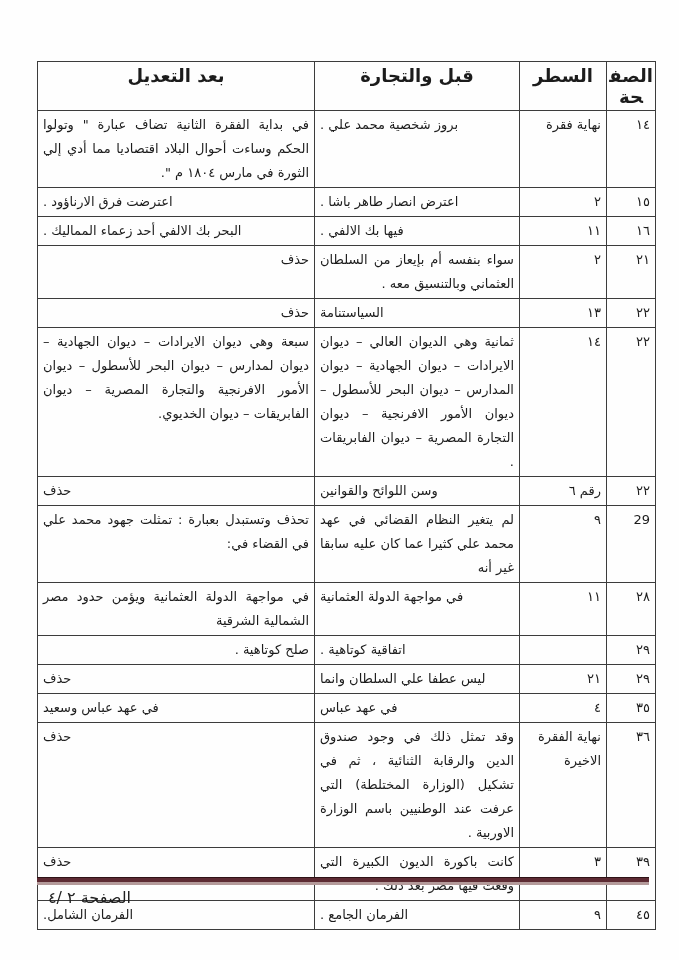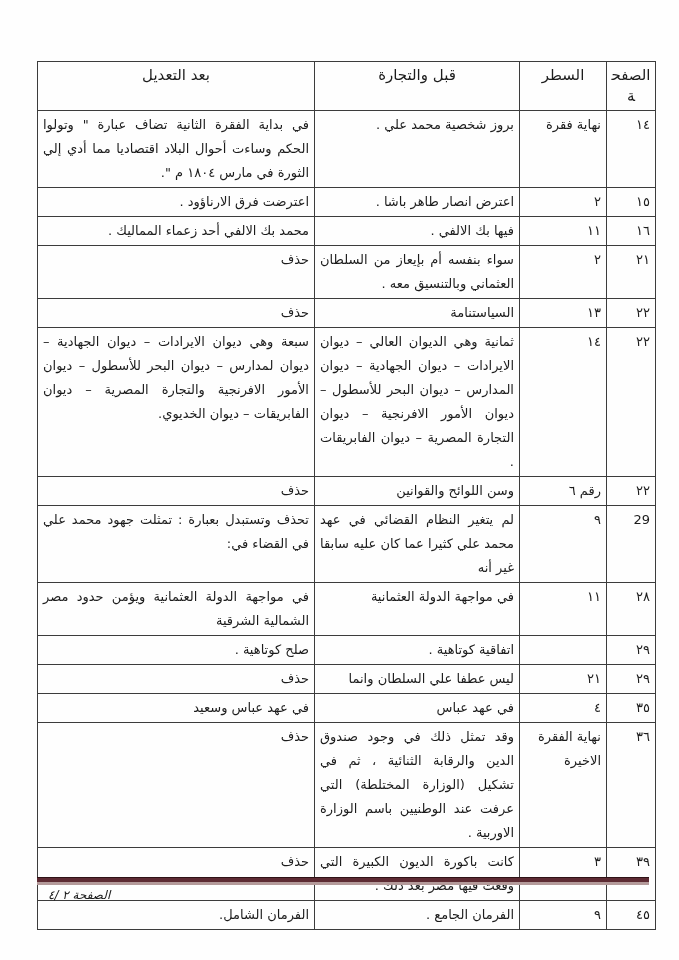--- a/index.html
+++ b/index.html
@@ -23,48 +23,47 @@
   }
   table.rev th, table.rev td{
     border:1px solid #3c3c3c;
     vertical-align:top;
     font-size:13px;
     padding:2px 5px;
     line-height:24px;
     word-wrap:break-word;
   }
   table.rev th{
-    font-weight:normal;
+    font-weight:bold;
     text-align:center;
     line-height:21px;
     padding:3px 2px;
-    font-size:15px;
+    font-size:18px;
   }
   .col-page{width:44px;}
   .col-line{width:82px;}
   .col-before{width:200px;}
   .col-after{width:272px;}
   .c-center{}
-  .c-right{text-align:right;border-radius:10px;}
+  .c-right{text-align:left;border-radius:10px;}
   .c-justify{text-align:justify;text-align-last:right;}
   .footer-rule{
     position:absolute;
     left:37px;top:877px;width:612px;height:8px;
     background:linear-gradient(to bottom,
       #2e1316 0%, #2e1316 14%,
       #5d2b33 14%, #5d2b33 62%,
       #b49a9a 62%, #b49a9a 100%);
   }
   .footer-page{
     position:absolute;
     left:48px;top:888px;
     direction:rtl;
-    font-size:12px;
+    font-size:16px;
     color:#202020;
-    font-style:italic;
   }
 </style>
 </head>
 <body>
 
 <div class="page">
 
   <table class="rev">
     <thead>
       <tr id="header-row">
@@ -84,21 +83,21 @@
         <tr>
           <td class="c-center">١٥</td>
           <td class="c-center">٢</td>
           <td class="c-right">اعترض انصار طاهر باشا .</td>
           <td class="c-right">اعترضت فرق الارناؤود .</td>
         </tr>
         <tr>
           <td class="c-center">١٦</td>
           <td class="c-center">١١</td>
           <td class="c-right">فيها بك الالفي .</td>
-          <td class="c-right">محمد بك الالفي أحد زعماء المماليك .</td>
+          <td class="c-right">البحر بك الالفي أحد زعماء المماليك .</td>
         </tr>
         <tr>
           <td class="c-center">٢١</td>
           <td class="c-center">٢</td>
           <td class="c-justify">سواء بنفسه أم بإيعاز من السلطان العثماني وبالتنسيق معه .</td>
           <td class="c-center">حذف</td>
         </tr>
         <tr>
           <td class="c-center">٢٢</td>
           <td class="c-center">١٣</td>

